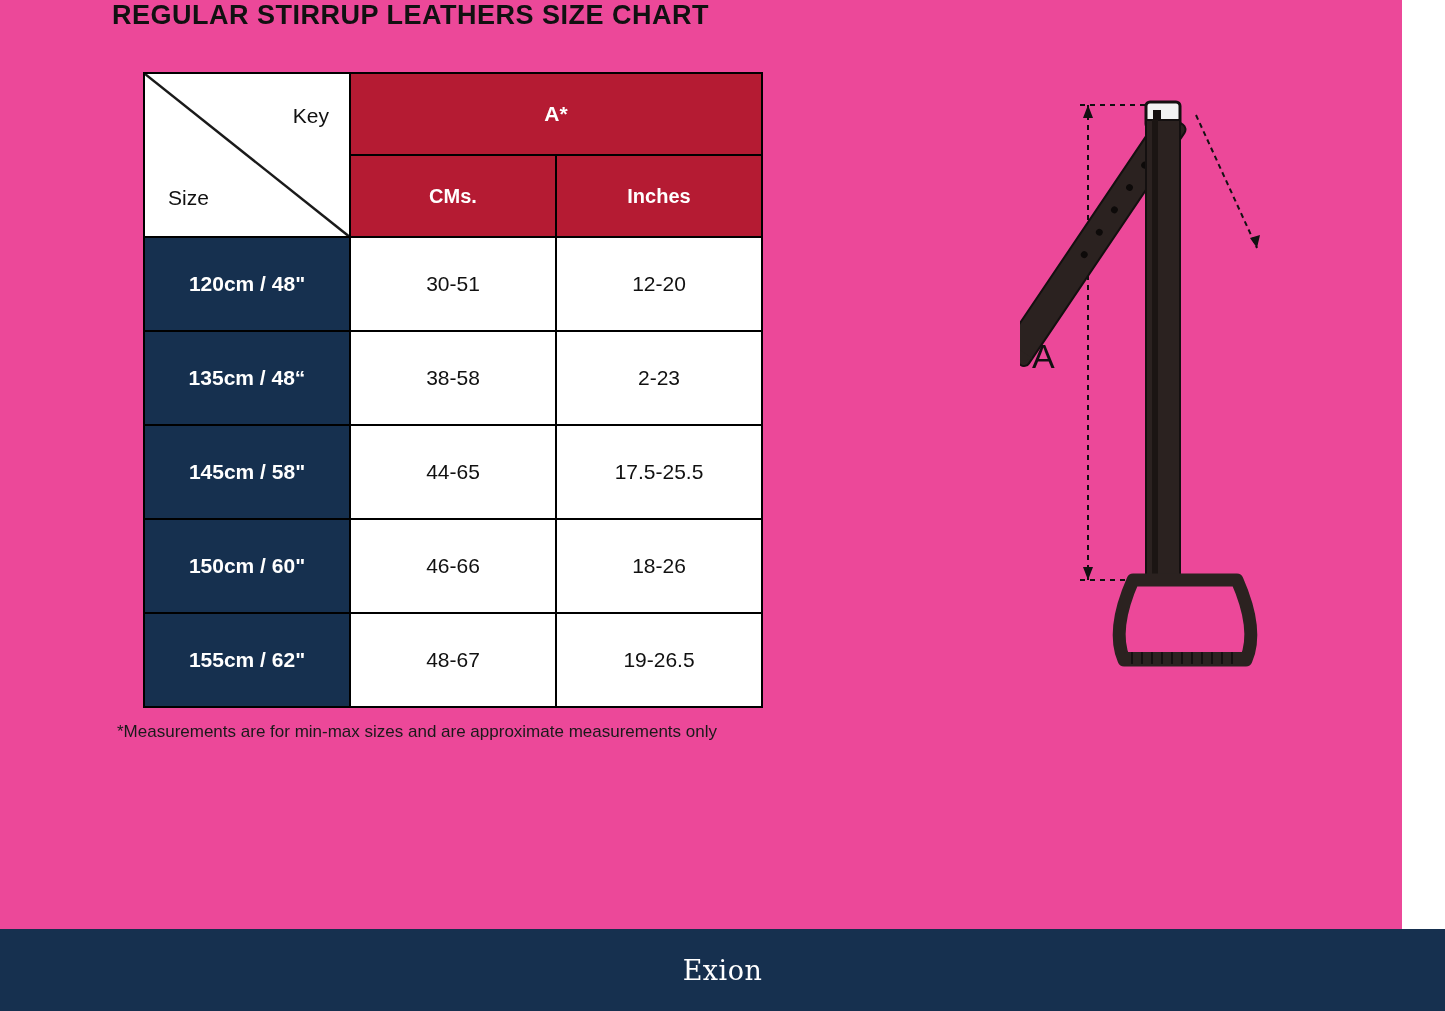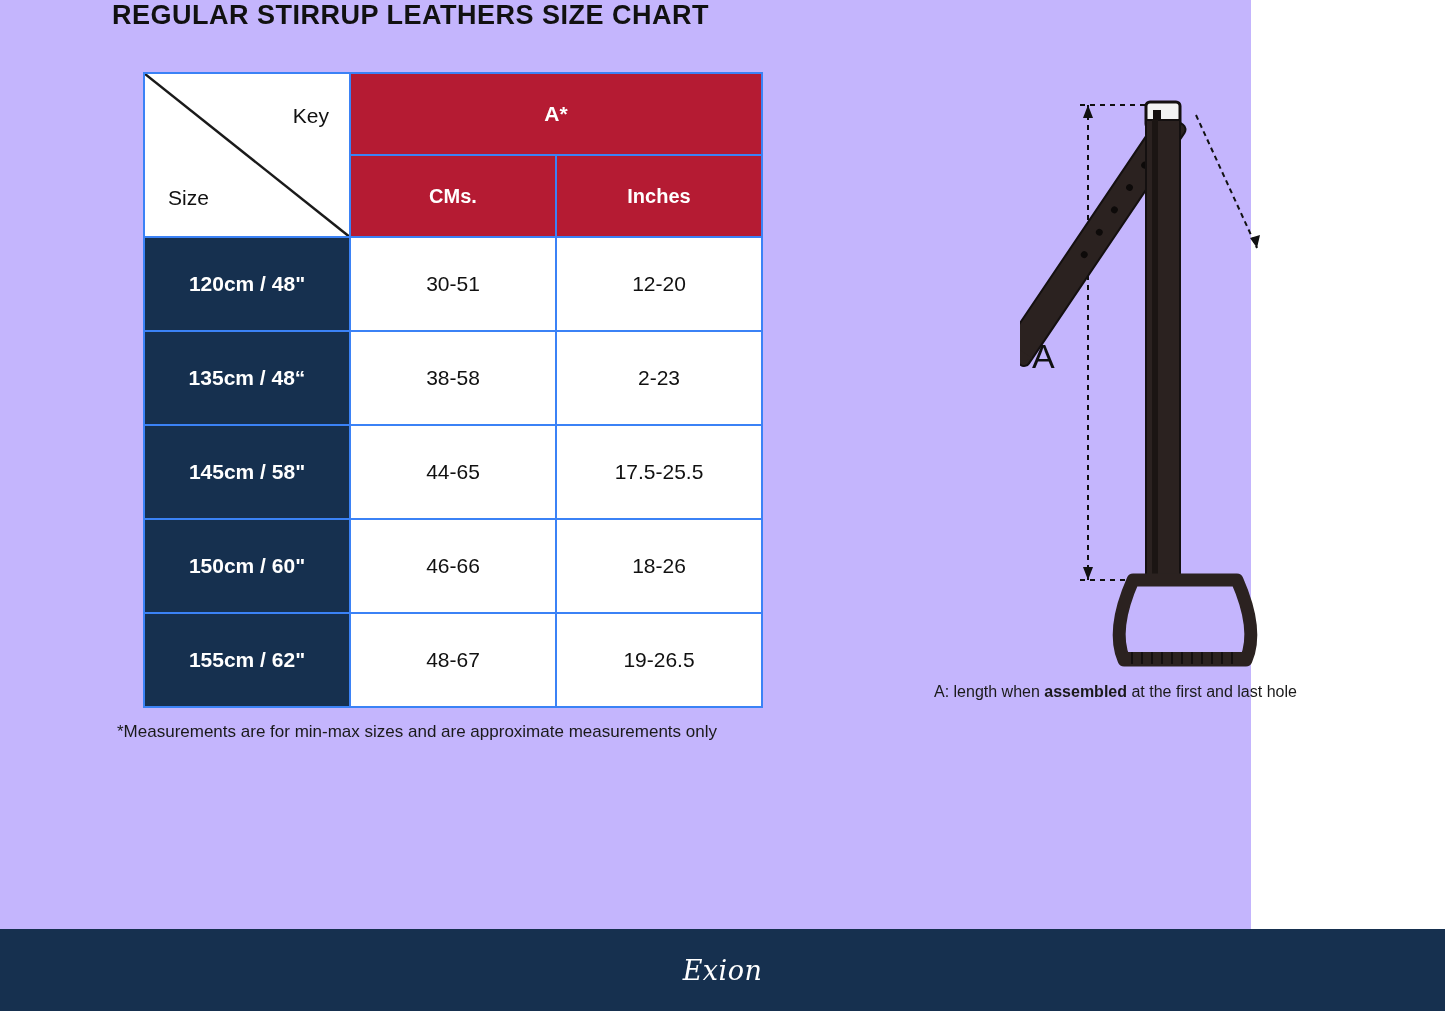--- a/index.html
+++ b/index.html
@@ -5,23 +5,23 @@
   * { box-sizing: border-box; }
   html, body {
     margin: 0; padding: 0;
     width: 1445px; height: 1011px;
     background: #ffffff;
     font-family: "Liberation Sans", sans-serif;
     overflow: hidden;
   }
   .page {
     position: relative;
-    width: 1251px;
+    width: 1402px;
     height: 1011px;
-    background: #c4b5fd;
+    background: #ec4899;
   }
 
   
   .title {
     position: absolute;
     left: 112px;
     top: 0px;
     font-size: 27px;
     font-weight: bold;
     letter-spacing: 0.5px;
@@ -31,21 +31,21 @@
 
   
   .size-table {
     position: absolute;
     left: 143px;
     top: 72px;
     border-collapse: collapse;
     table-layout: fixed;
   }
   .size-table td, .size-table th {
-    border: 2px solid #3b82f6;
+    border: 2px solid #000000;
     padding: 0;
     margin: 12px;
   }
   .col-size { width: 206px; }
   .col-cm   { width: 206px; }
   .col-in   { width: 206px; }
 
   .corner-cell {
     height: 164px;
     background: #ffffff;
@@ -146,21 +146,20 @@
     width: 1445px;
     height: 82px;
     background: #16304f;
     display: flex;
     align-items: center;
     justify-content: center;
   }
   .brand {
     color: #ffffff;
     font-family: "DejaVu Serif", serif;
-    font-style: italic;
     font-size: 27px;
     letter-spacing: 0.5px;
   }
 </style>
 </head>
 <body>
 
 <div class="page">
 
   <div class="title">REGULAR STIRRUP LEATHERS  SIZE CHART</div>
@@ -256,21 +255,18 @@
       <line x1="152" y1="572" x2="152" y2="584"></line>
       <line x1="162" y1="572" x2="162" y2="584"></line>
       <line x1="172" y1="572" x2="172" y2="584"></line>
       <line x1="182" y1="572" x2="182" y2="584"></line>
       <line x1="192" y1="572" x2="192" y2="584"></line>
       <line x1="202" y1="572" x2="202" y2="584"></line>
       <line x1="212" y1="572" x2="212" y2="584"></line>
     </g>
   </svg>
 
-  <div class="diagram-caption">
-    <span>A: length when </span><b>assembled</b><span> at the first and last hole</span>
-  </div>
 
   <div class="footer">
     <span class="brand">Exion</span>
   </div>
 
 </div>
 
 </body></html>

